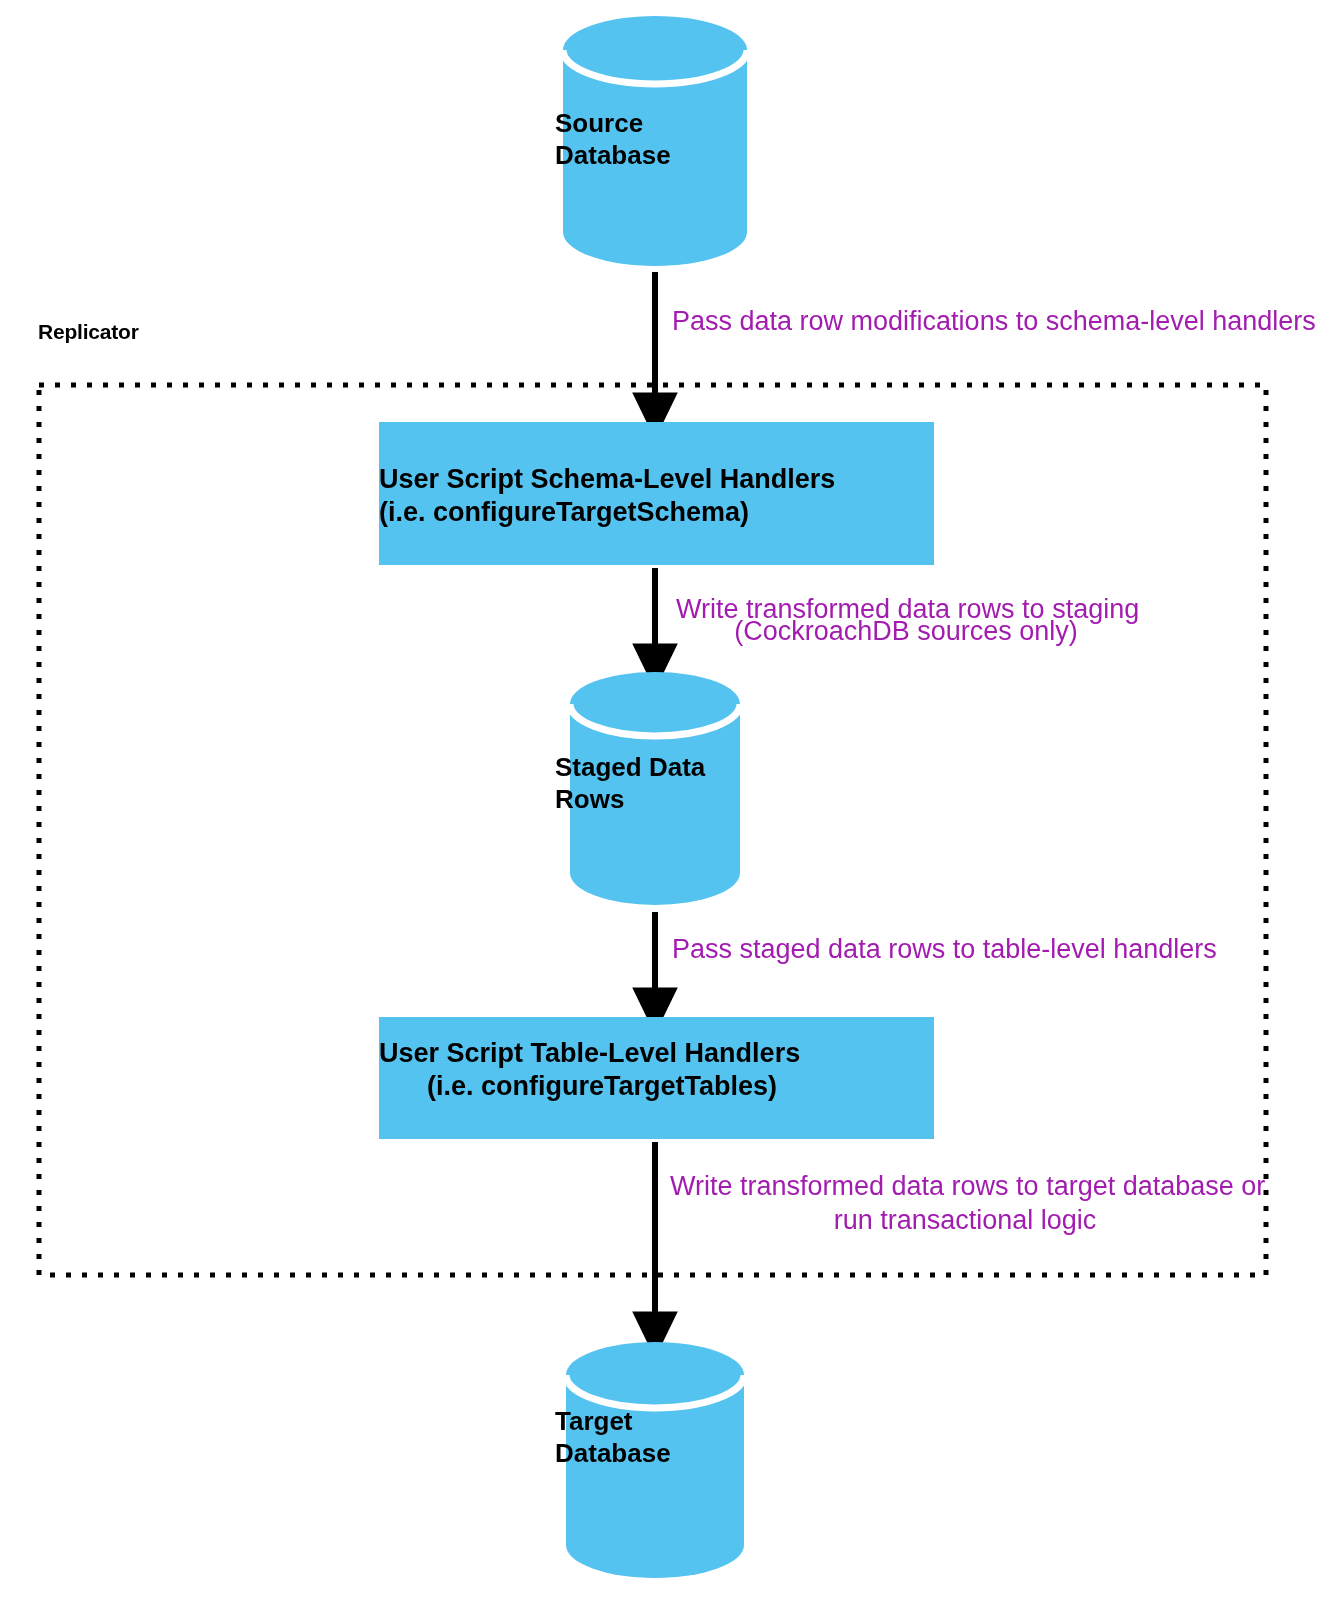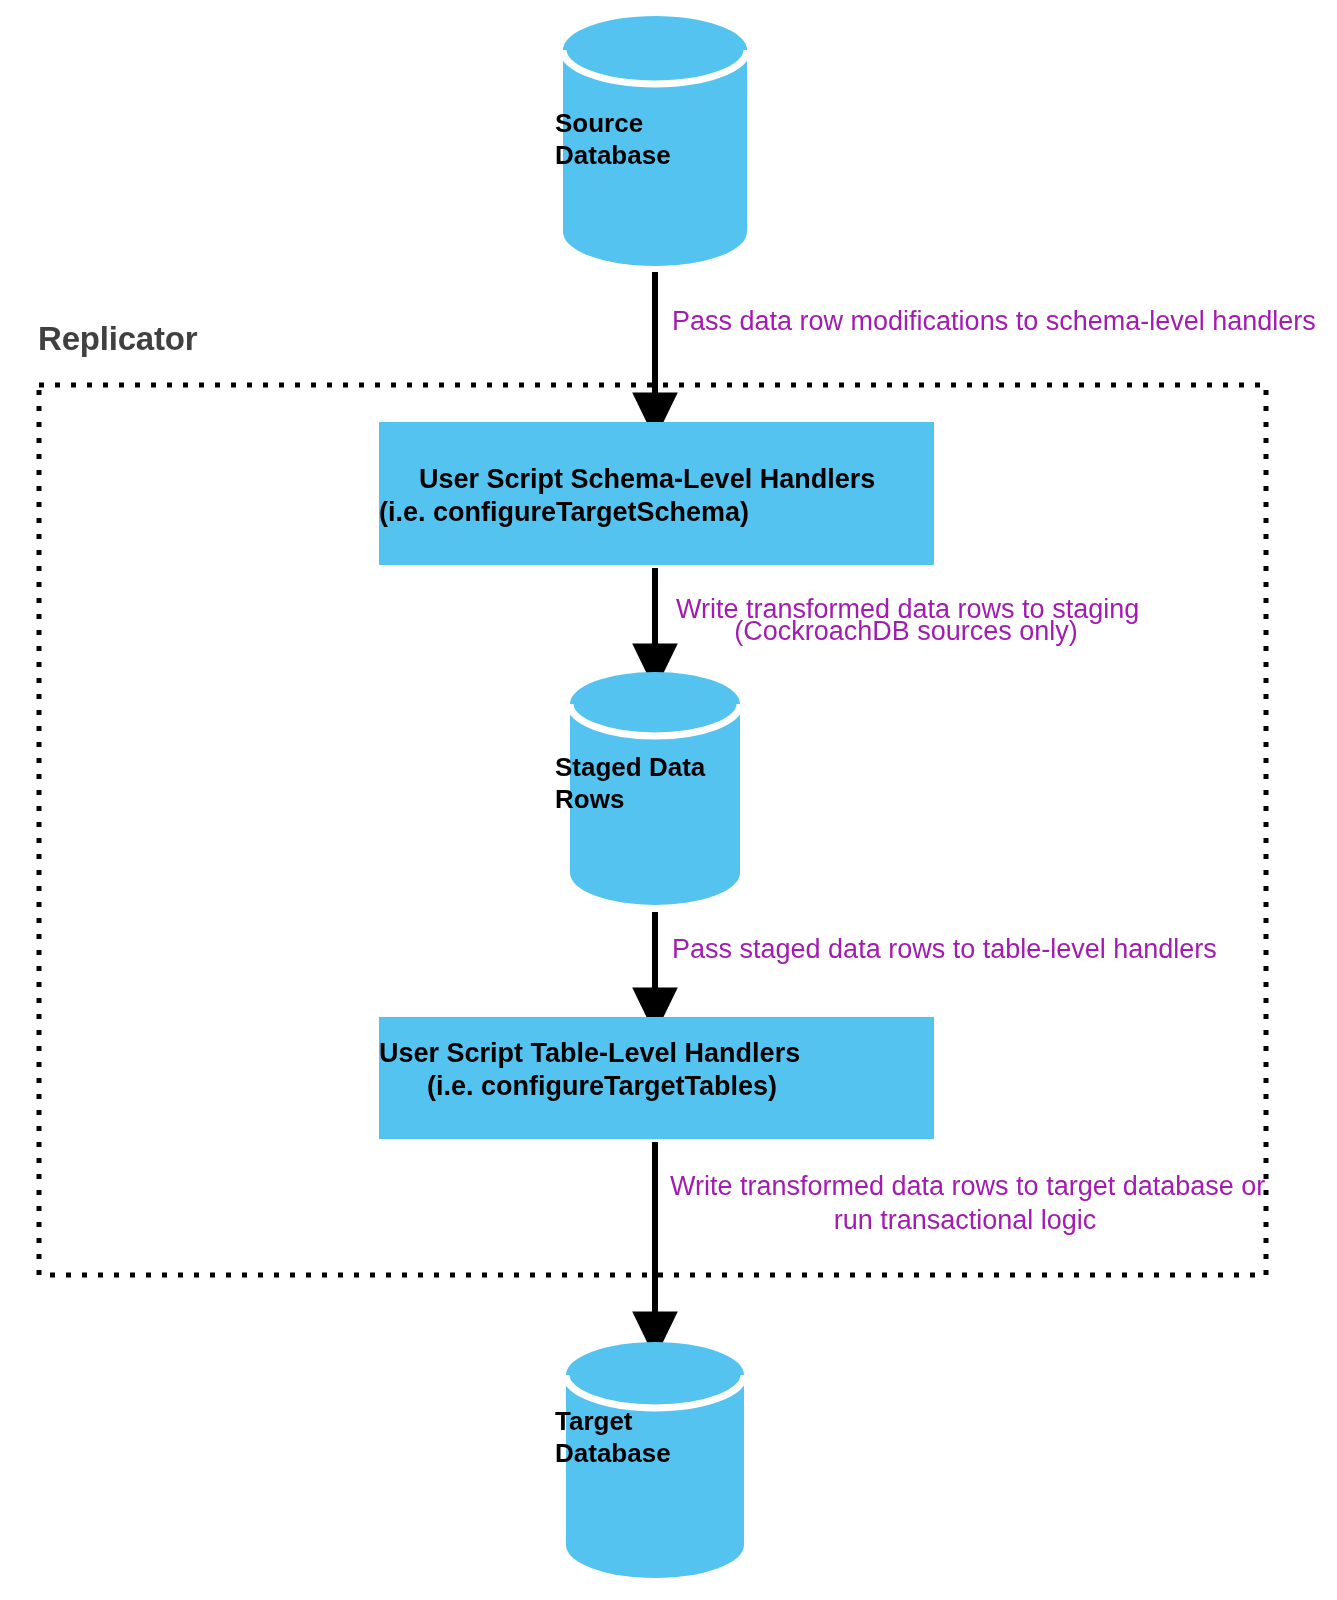--- a/index.html
+++ b/index.html
@@ -50,23 +50,23 @@
     white-space: pre;
   }
   .edge-label.center {
     text-align: center;
   }
   .edge-label.left {
     text-align: left;
   }
   .group-title {
     position: absolute;
-    font-size: 33px;
+    font-size: 21px;
     font-weight: bold;
-    color: #404040;
+    color: #000000;
     letter-spacing: -0.2px;
   }
 </style>
 </head>
 <body>
 
 <div id="diagram-root">
 
   <svg class="svg-layer" viewBox="0 0 1337 1600" xmlns="http://www.w3.org/2000/svg">
     <defs>
@@ -106,21 +106,21 @@
       <ellipse cx="655" cy="1375" rx="89" ry="33" fill="#55c3f0"></ellipse>
       <path d="M566,1375 A89,33 0 0 0 744,1375" fill="none" stroke="#ffffff" stroke-width="7"></path>
     </g>
   </svg>
 
   <div class="group-title" style="left:38px; top:320px;">Replicator</div>
 
   <div class="node-label cyl-label" style="left:555px; top:108px; width:200px;">Source</div>
   <div class="node-label cyl-label" style="left:555px; top:140px; width:200px;">Database</div>
 
-  <div class="node-label box-label" style="left:379px; top:463px; width:555px;padding-left:40px;">User Script Schema-Level Handlers</div>
+  <div class="node-label box-label" style="left:379px; top:463px; width:555px;">User Script Schema-Level Handlers</div>
   <div class="node-label box-label" style="left:379px; top:496px; width:555px;">(i.e. configureTargetSchema)</div>
 
   <div class="node-label cyl-label" style="left:555px; top:752px; width:200px;">Staged Data</div>
   <div class="node-label cyl-label" style="left:555px; top:784px; width:200px;">Rows</div>
 
   <div class="node-label box-label" style="left:379px; top:1037px; width:555px;">User Script Table-Level Handlers</div>
   <div class="node-label box-label" style="left:379px; top:1070px; width:555px;padding-left:48px;">(i.e. configureTargetTables)</div>
 
   <div class="node-label cyl-label" style="left:555px; top:1406px; width:200px;">Target</div>
   <div class="node-label cyl-label" style="left:555px; top:1438px; width:200px;">Database</div>

